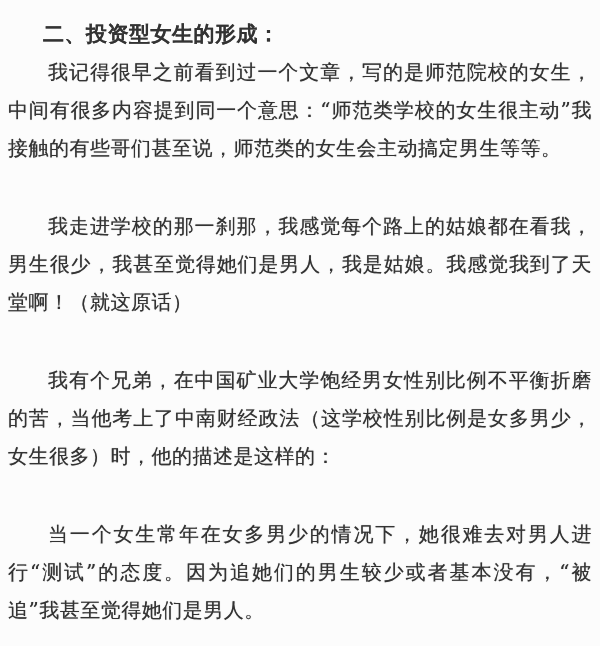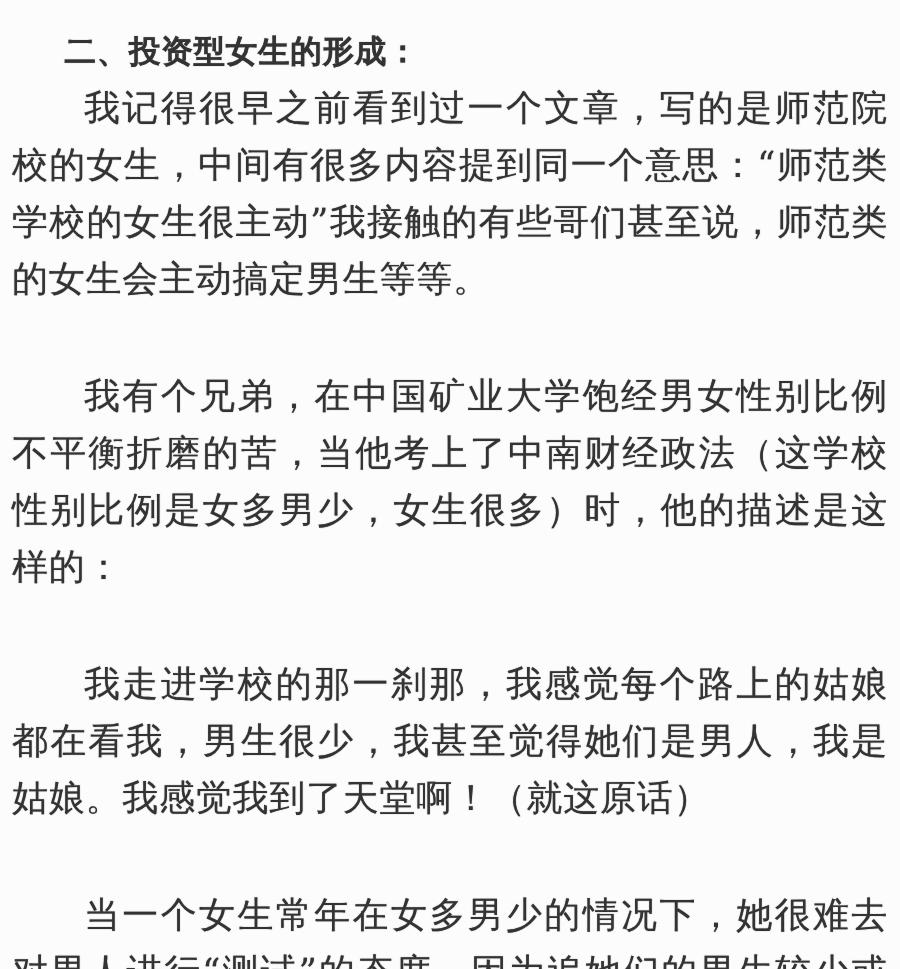--- a/index.html
+++ b/index.html
@@ -1,19 +1,19 @@
 <!DOCTYPE html>
 <html style="--bg: #fcfcfc; --ink: #333333;"><head>
 <meta charset="utf-8">
 <style>
   :root {
     --bg: #fcfcfc;
     --ink: #333333;
   }
-  * { box-sizing: border-box; }
+  * { box-sizing: border-box; border-radius: 31px; }
   html, body {
     margin: 0;
     padding: 0;
   }
   body {
     width: 600px;
     height: 646px;
     background: var(--bg);
     font-family: "DejaVu Serif", "Liberation Serif", serif;
     color: var(--ink);
@@ -29,37 +29,37 @@
     font-size: 21px;
     font-weight: bold;
     line-height: 38px;
     text-indent: 35px;
     letter-spacing: 0.5px;
     white-space: nowrap;
     text-shadow: 0 0 0.6px rgba(45,45,45,0.75);
   }
   .para {
     margin: 0 0 40px 0;
-    font-size: 24px;
+    font-size: 20px;
     line-height: 38px;
     text-indent: 2em;
     text-align: justify;
     letter-spacing: 0.5px;
     text-shadow: 0 0 0.7px rgba(45,45,45,0.7);
   }
   .para:last-child {
     margin-bottom: 0;
   }
 </style>
 </head>
 <body>
 
 <div class="page">
   <h2 class="heading">二、投资型女生的形成：</h2>
 
   <p class="para">我记得很早之前看到过一个文章，写的是师范院校的女生，中间有很多内容提到同一个意思：“师范类学校的女生很主动”我接触的有些哥们甚至说，师范类的女生会主动搞定男生等等。</p>
 
+  <p class="para">我走进学校的那一刹那，我感觉每个路上的姑娘都在看我，男生很少，我甚至觉得她们是男人，我是姑娘。我感觉我到了天堂啊！（就这原话）</p>
+
   <p class="para">我有个兄弟，在中国矿业大学饱经男女性别比例不平衡折磨的苦，当他考上了中南财经政法（这学校性别比例是女多男少，女生很多）时，他的描述是这样的：</p>
-
-  <p class="para">我走进学校的那一刹那，我感觉每个路上的姑娘都在看我，男生很少，我甚至觉得她们是男人，我是姑娘。我感觉我到了天堂啊！（就这原话）</p>
 
   <p class="para">当一个女生常年在女多男少的情况下，她很难去对男人进行“测试”的态度。因为追她们的男生较少或者基本没有，“被追”我甚至觉得她们是男人。</p>
 </div>
 
 </body></html>

